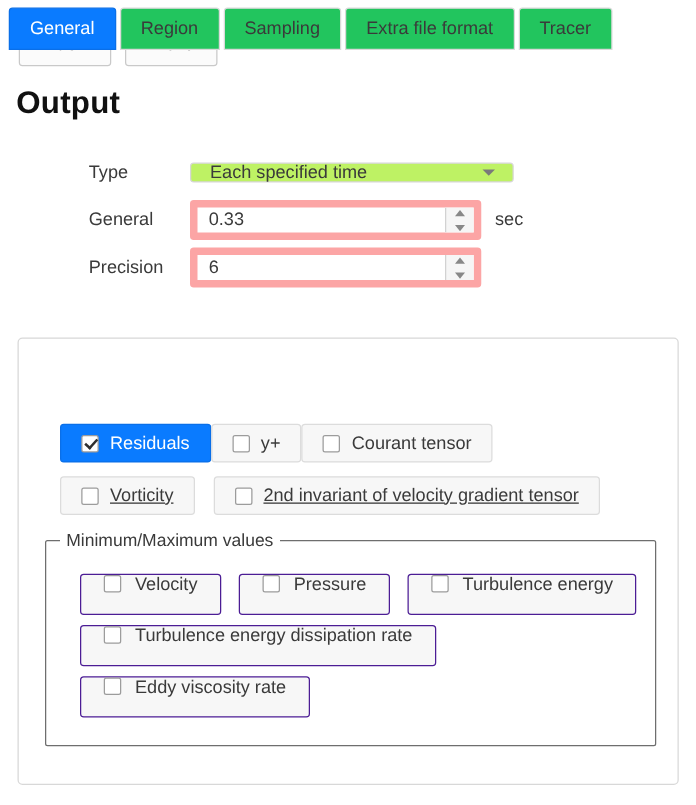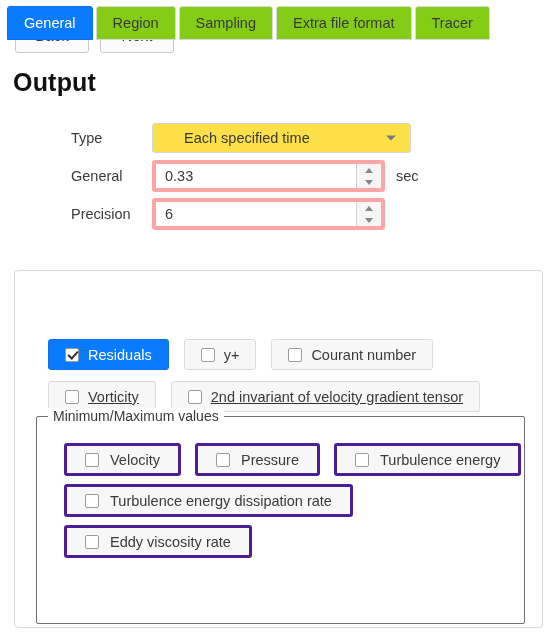--- a/index.html
+++ b/index.html
@@ -43,44 +43,44 @@
   .form-row { display: flex; align-items: center; height: 36px; margin-bottom: 2px; }
   .form-label {
     width: 81px;
     font-size: 14.5px;
     color: #3a3a3a;
     margin-left: 46px;
   }
 
   .select-box {
     position: relative;
-    width: 259px; height: 30px;
-    background: #fde047;
+    width: 259px; height: 16px;
+    background: #bef264;
     border: 1px solid #d6d6d6;
     border-radius: 3px;
     display: flex; align-items: center;
-    padding-left: 31px;
+    padding-left: 15px;
     font-size: 14.5px;
     color: #3a3a3a;
     cursor: pointer;
   }
   .select-arrow {
     position: absolute; right: 14px; top: 50%;
     transform: translateY(-50%);
     width: 0; height: 0;
     border-left: 5px solid transparent;
     border-right: 5px solid transparent;
     border-top: 5px solid #7a7a7a;
   }
 
   .spin-wrap {
     position: relative;
     width: 233px; height: 32px;
     display: flex;
-    border: 4px solid #fca5a5;
+    border: 6px solid #fca5a5;
     border-radius: 3px;
     background: #ffffff;
     overflow: hidden;
   }
   .spin-input {
     flex: 1;
     border: none; outline: none;
     padding-left: 9px;
     font-size: 14.5px;
     font-family: "Liberation Sans", sans-serif;
@@ -124,37 +124,37 @@
   .tabstrip {
     position: absolute;
     left: 7px; top: 6px;
     display: flex;
     gap: 3px;
   }
   .tab {
     height: 34px;
     padding: 0 16px;
     display: flex; align-items: center; justify-content: center;
-    background: #84cc16;
+    background: #22c55e;
     border: 1px solid #d9d9d9;
     border-radius: 3px 3px 0 0;
     font-size: 14.5px;
     color: #3a3a3a;
     cursor: pointer;
     white-space: nowrap;
   }
   .tab.active {
     background: #0a7bff;
     border-color: #0a6fe8;
     color: #ffffff;
   }
 
   
   .cbrow { position: absolute; display: flex; align-items: center; }
-  .cbrow-1 { left: 48px; top: 339px; gap: 15px; }
+  .cbrow-1 { left: 48px; top: 339px; }
   .cbrow-2 { left: 48px; top: 381px; gap: 15px; text-decoration: underline; }
 
   .cbtn {
     height: 31px;
     padding: 0 16px;
     display: flex; align-items: center;
     gap: 9px;
     background: #f7f7f7;
     border: 1px solid #dcdcdc;
     border-radius: 3px;
@@ -182,45 +182,45 @@
     left: 4px; top: 0px;
     width: 4px; height: 8px;
     border: solid #2f2f2f;
     border-width: 0 2px 2px 0;
     transform: rotate(42deg);
   }
 
   
   .fset {
     position: absolute;
-    left: 36px; top: 416px;
-    width: 489px; height: 208px;
+    left: 36px; top: 432px;
+    width: 489px; height: 165px;
     border: 1px solid #6e6e6e;
     border-radius: 2px;
   }
   .fset-legend {
     position: absolute;
     left: 11px; top: -9px;
     background: #ffffff;
     padding: 0 5px;
     font-size: 14px;
     color: #3a3a3a;
   }
   .fs-row { position: absolute; display: flex; align-items: center; gap: 14px; }
   .fs-row-1 { left: 27px; top: 26px; }
   .fs-row-2 { left: 27px; top: 67px; }
   .fs-row-3 { left: 27px; top: 108px; }
 
   .fs-cbtn {
     height: 33px;
     padding: 0 18px;
-    display: flex; align-items: center;
+    display: flex; 
     gap: 11px;
     background: #f7f7f7;
-    border: 3px solid #4c1d95;
+    border: 1px solid #4c1d95;
     border-radius: 3px;
     font-size: 14.5px;
     color: #3a3a3a;
     cursor: pointer;
     white-space: nowrap;
   }
 </style>
 </head>
 <body>
 
@@ -293,21 +293,21 @@
       <div class="cbtn checked">
         <span class="cbox on"></span>
         <span>Residuals</span>
       </div>
       <div class="cbtn">
         <span class="cbox"></span>
         <span>y+</span>
       </div>
       <div class="cbtn">
         <span class="cbox"></span>
-        <span>Courant number</span>
+        <span>Courant tensor</span>
       </div>
     </div>
   <div class="cbrow cbrow-2" id="cbrow2">
       <div class="cbtn">
         <span class="cbox"></span>
         <span>Vorticity</span>
       </div>
       <div class="cbtn">
         <span class="cbox"></span>
         <span>2nd invariant of velocity gradient tensor</span>

